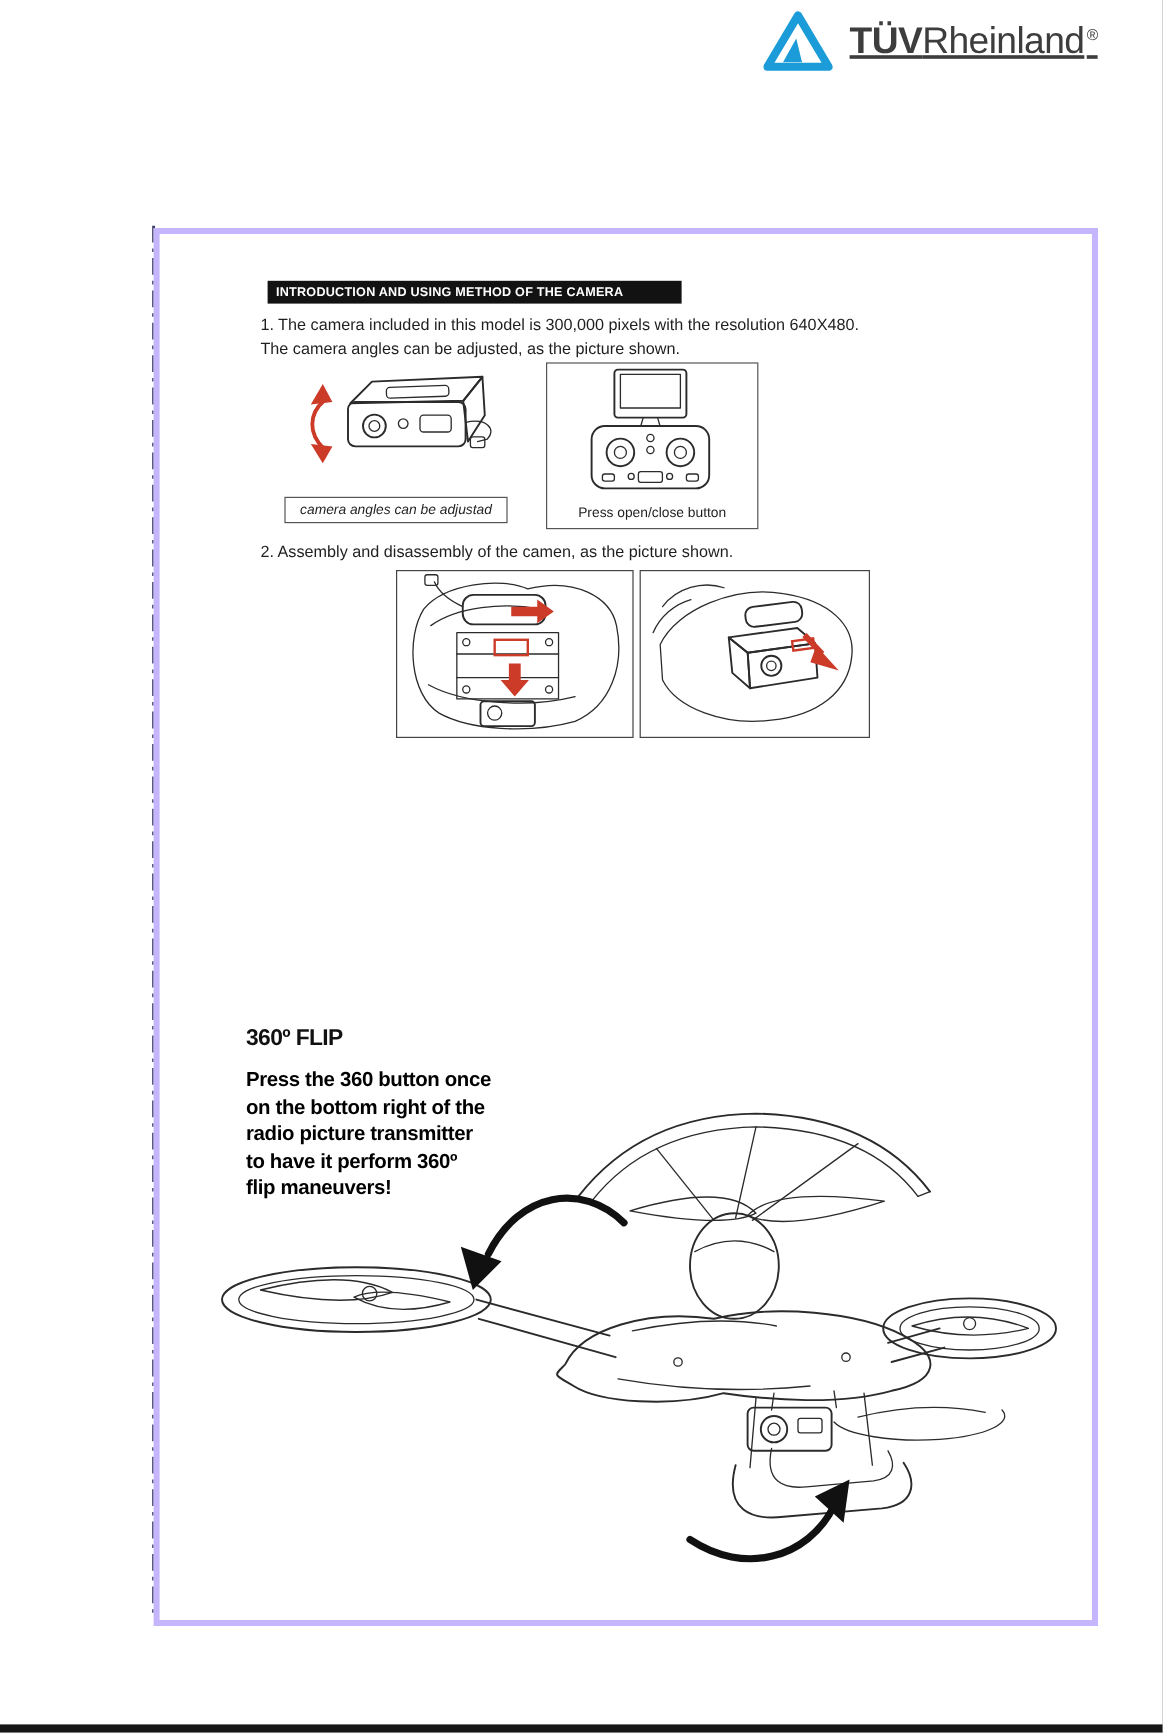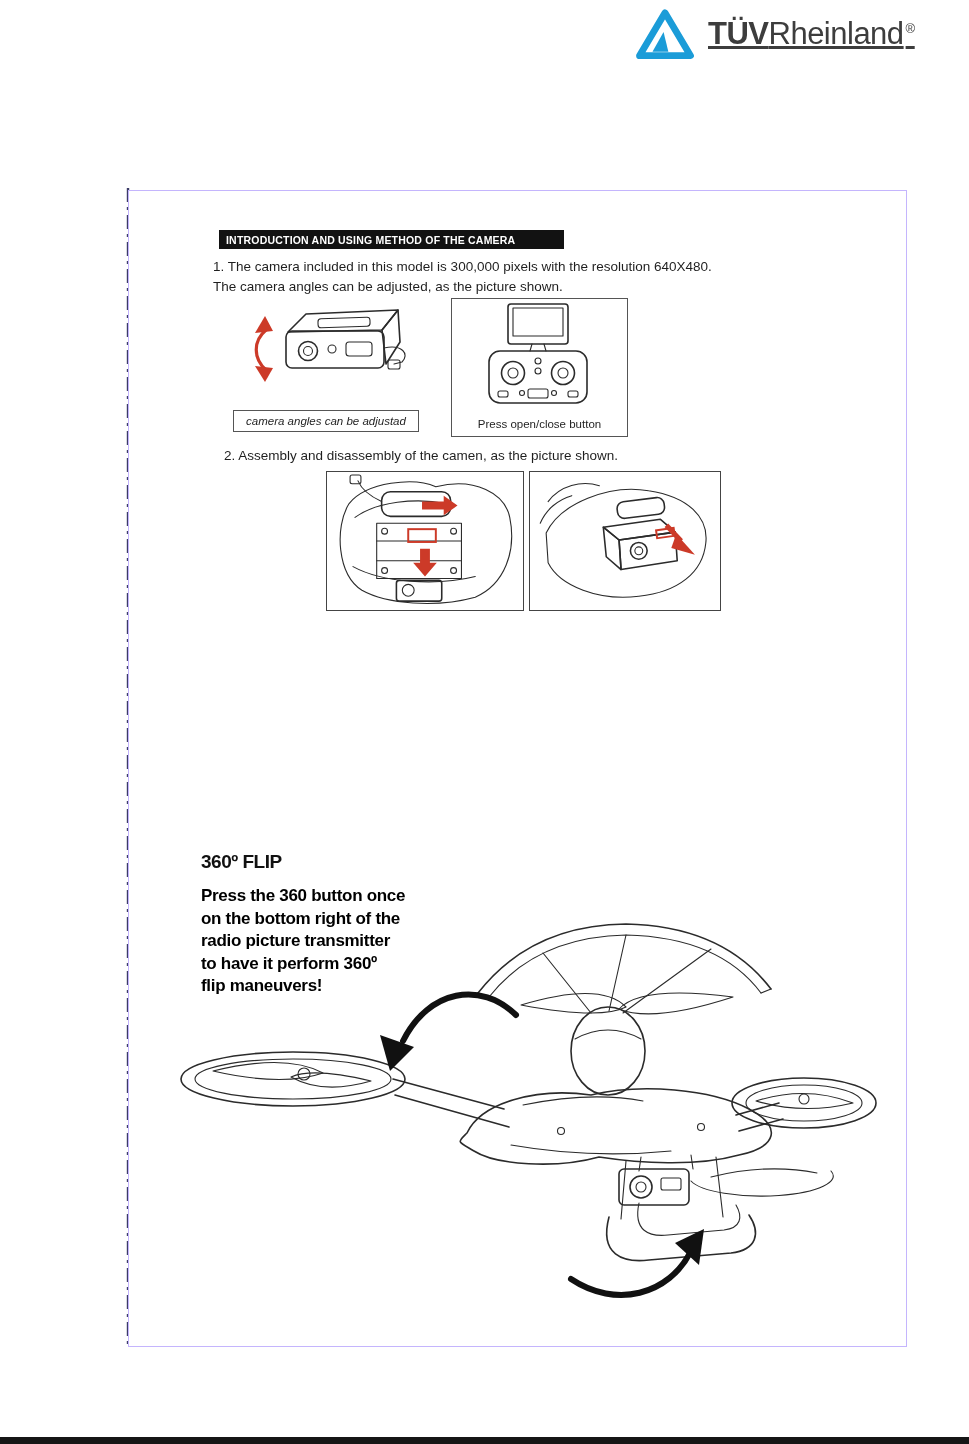--- a/index.html
+++ b/index.html
@@ -13,33 +13,33 @@
     margin:0 auto;
   }
   
   .tuv-logo{position:absolute;left:636px;top:8px;display:flex;align-items:center;}
   .tuv-text{margin-left:14px;font-size:31px;color:#3d3d3d;letter-spacing:-0.5px;white-space:nowrap;text-decoration:underline;}
   .tuv-bold{font-weight:700;}
   .tuv-reg{font-size:13px;vertical-align:super;margin-left:2px;}
   
   .sheet{
     position:absolute;left:128px;top:190px;width:777px;height:1155px;
-    border:1px solid #c4b5fd;background:#fff;
+    border:5px solid #c4b5fd;background:#fff;
   }
   .dashline{position:absolute;left:125px;top:188px;width:6px;height:1160px;}
   
   .section-bar{
     position:absolute;left:90px;top:39px;width:338px;height:19px;
     background:#121212;color:#fff;font-size:10.5px;font-weight:700;
     letter-spacing:.2px;display:flex;align-items:center;padding-left:7px;
   }
   .item-text{position:absolute;font-size:13.5px;line-height:1.45;color:#1f1f1f;}
   .item1{left:84px;top:66px;}
   .item1 .l2{}
-  .item2{left:95px;top:255px;text-align:center;}
+  .item2{left:84px;top:255px;text-align:center;}
   .fig{position:absolute;background:#fff;}
   .fig-cam{left:97px;top:107px;width:200px;height:134px;}
   .fig-cam .caption{
     position:absolute;left:7px;bottom:0;width:184px;height:20px;
     border:1px solid #555;display:flex;align-items:center;justify-content:center;
     font-size:11.5px;color:#1f1f1f;font-style:italic;
   }
   .fig-ctrl{left:322px;top:107px;width:175px;height:137px;border:1px solid #555;}
   .fig-ctrl .caption{
     position:absolute;left:0;bottom:6px;width:100%;text-align:center;

